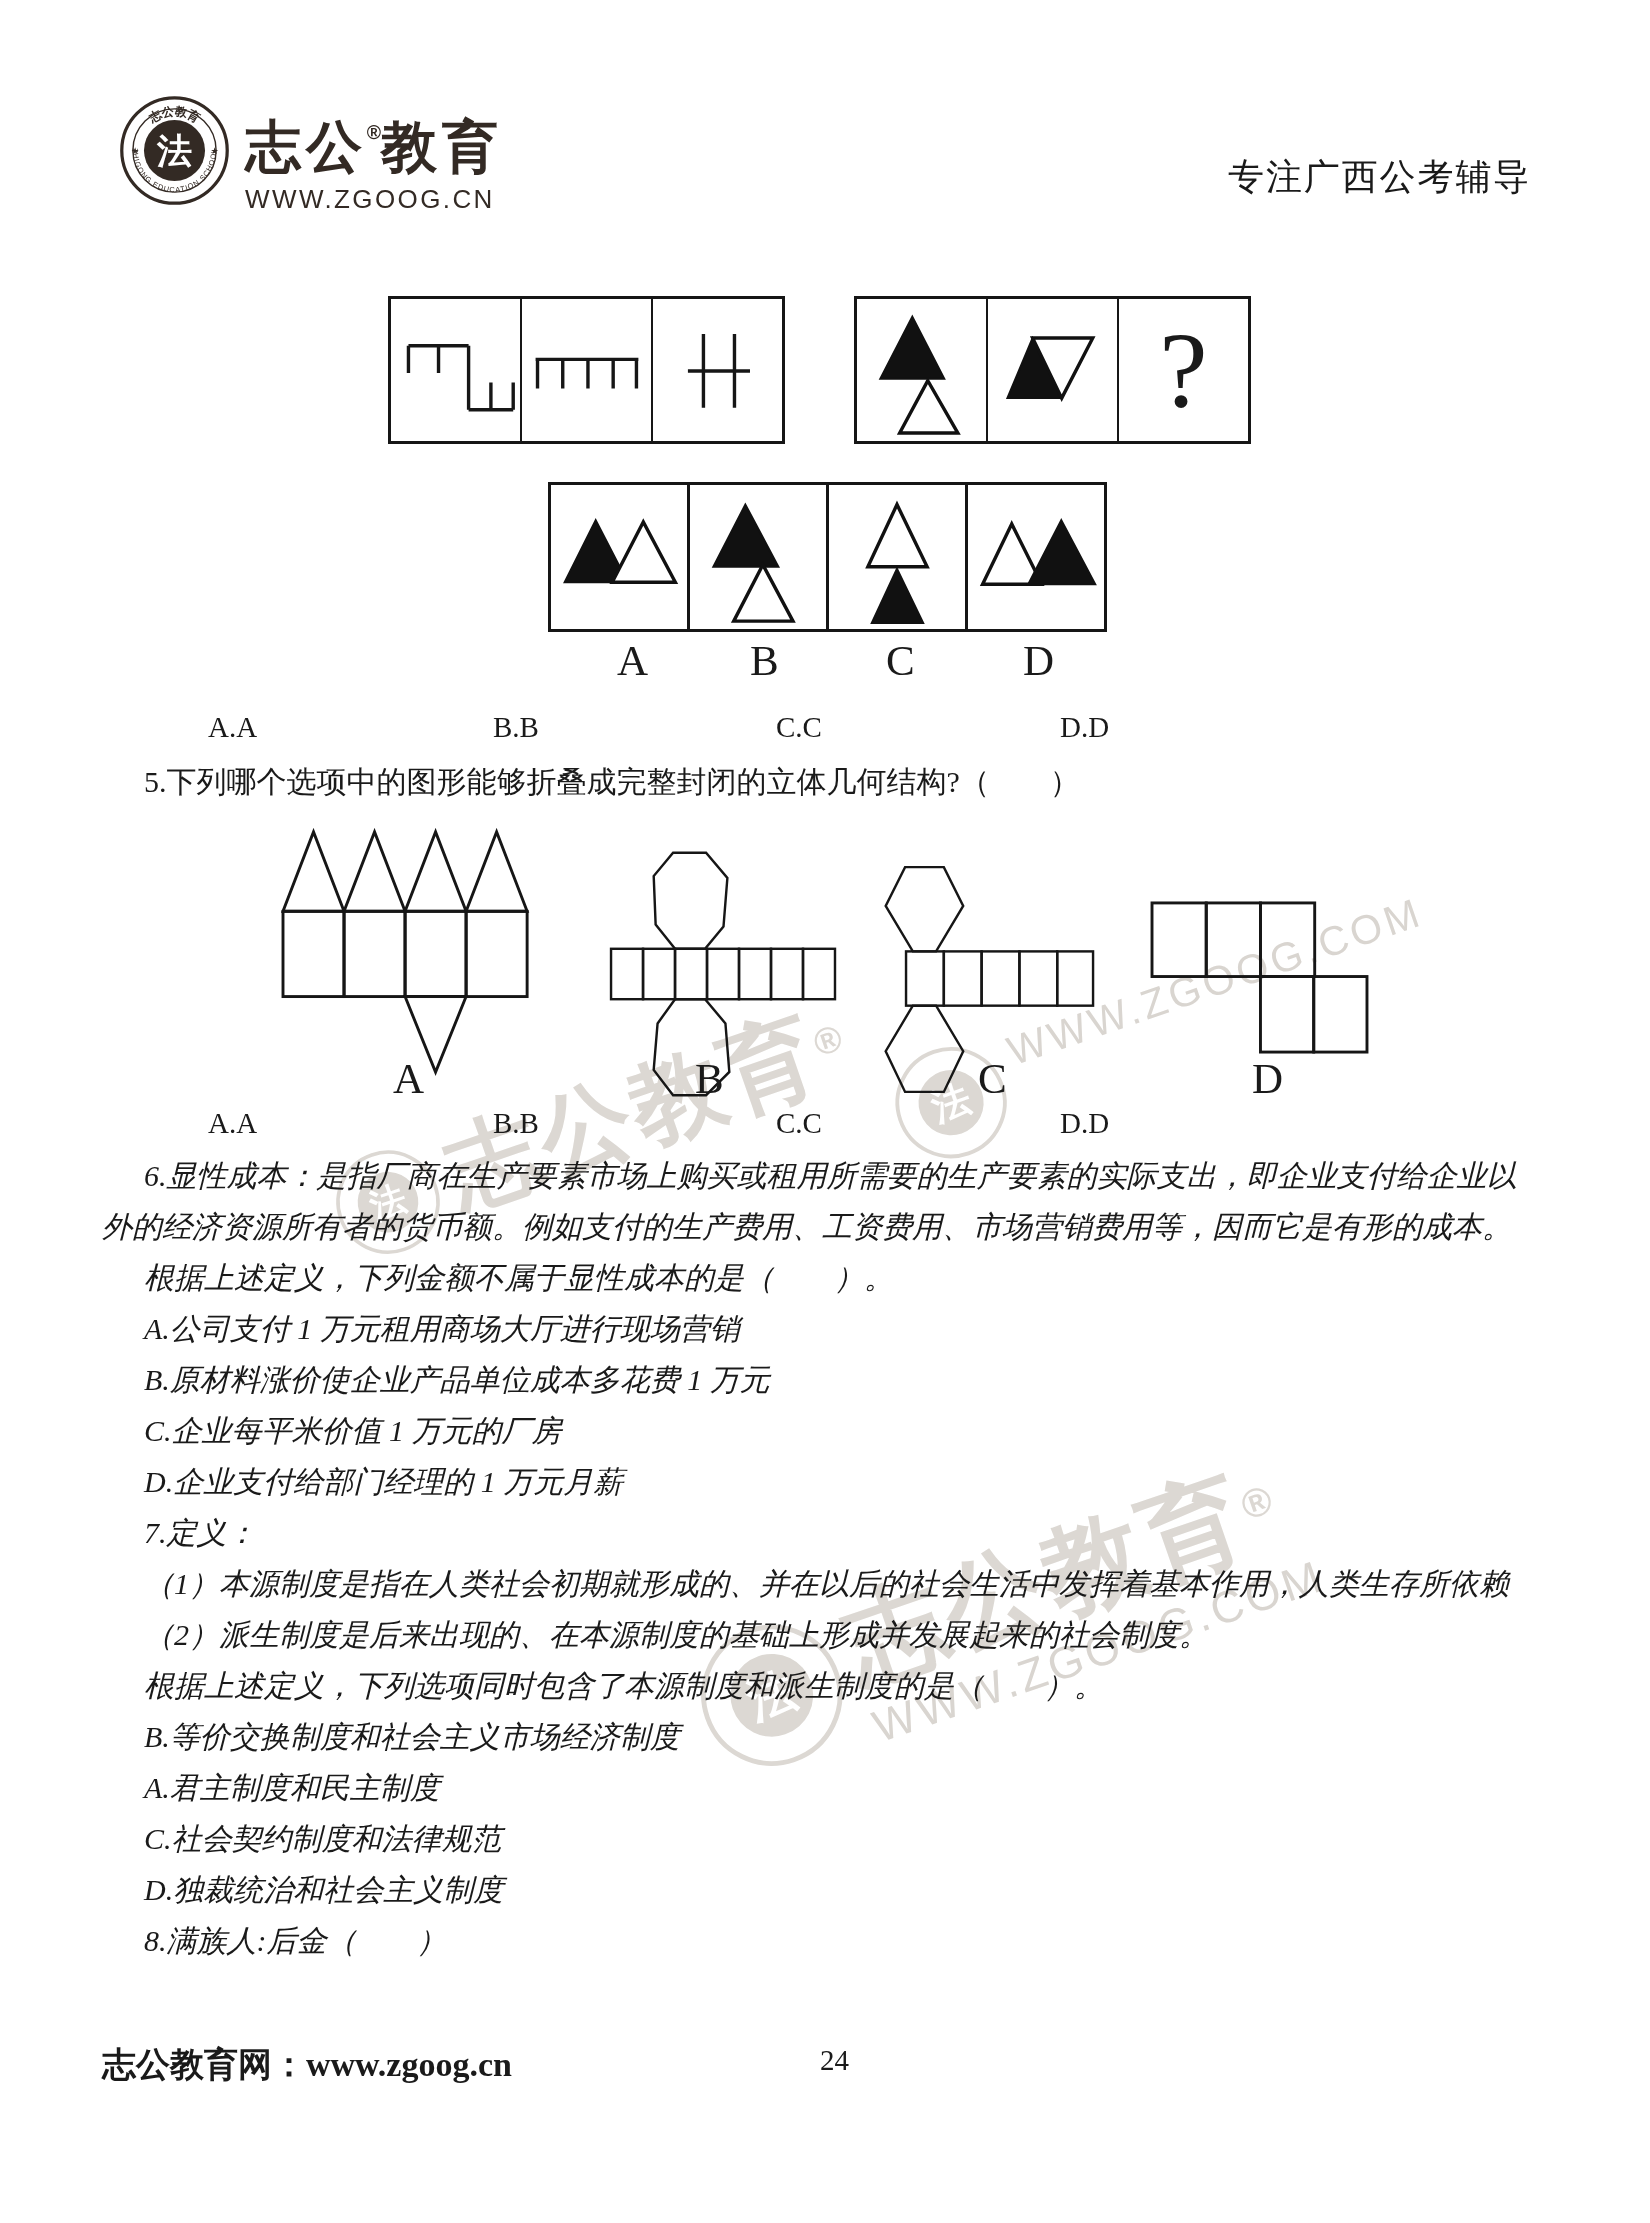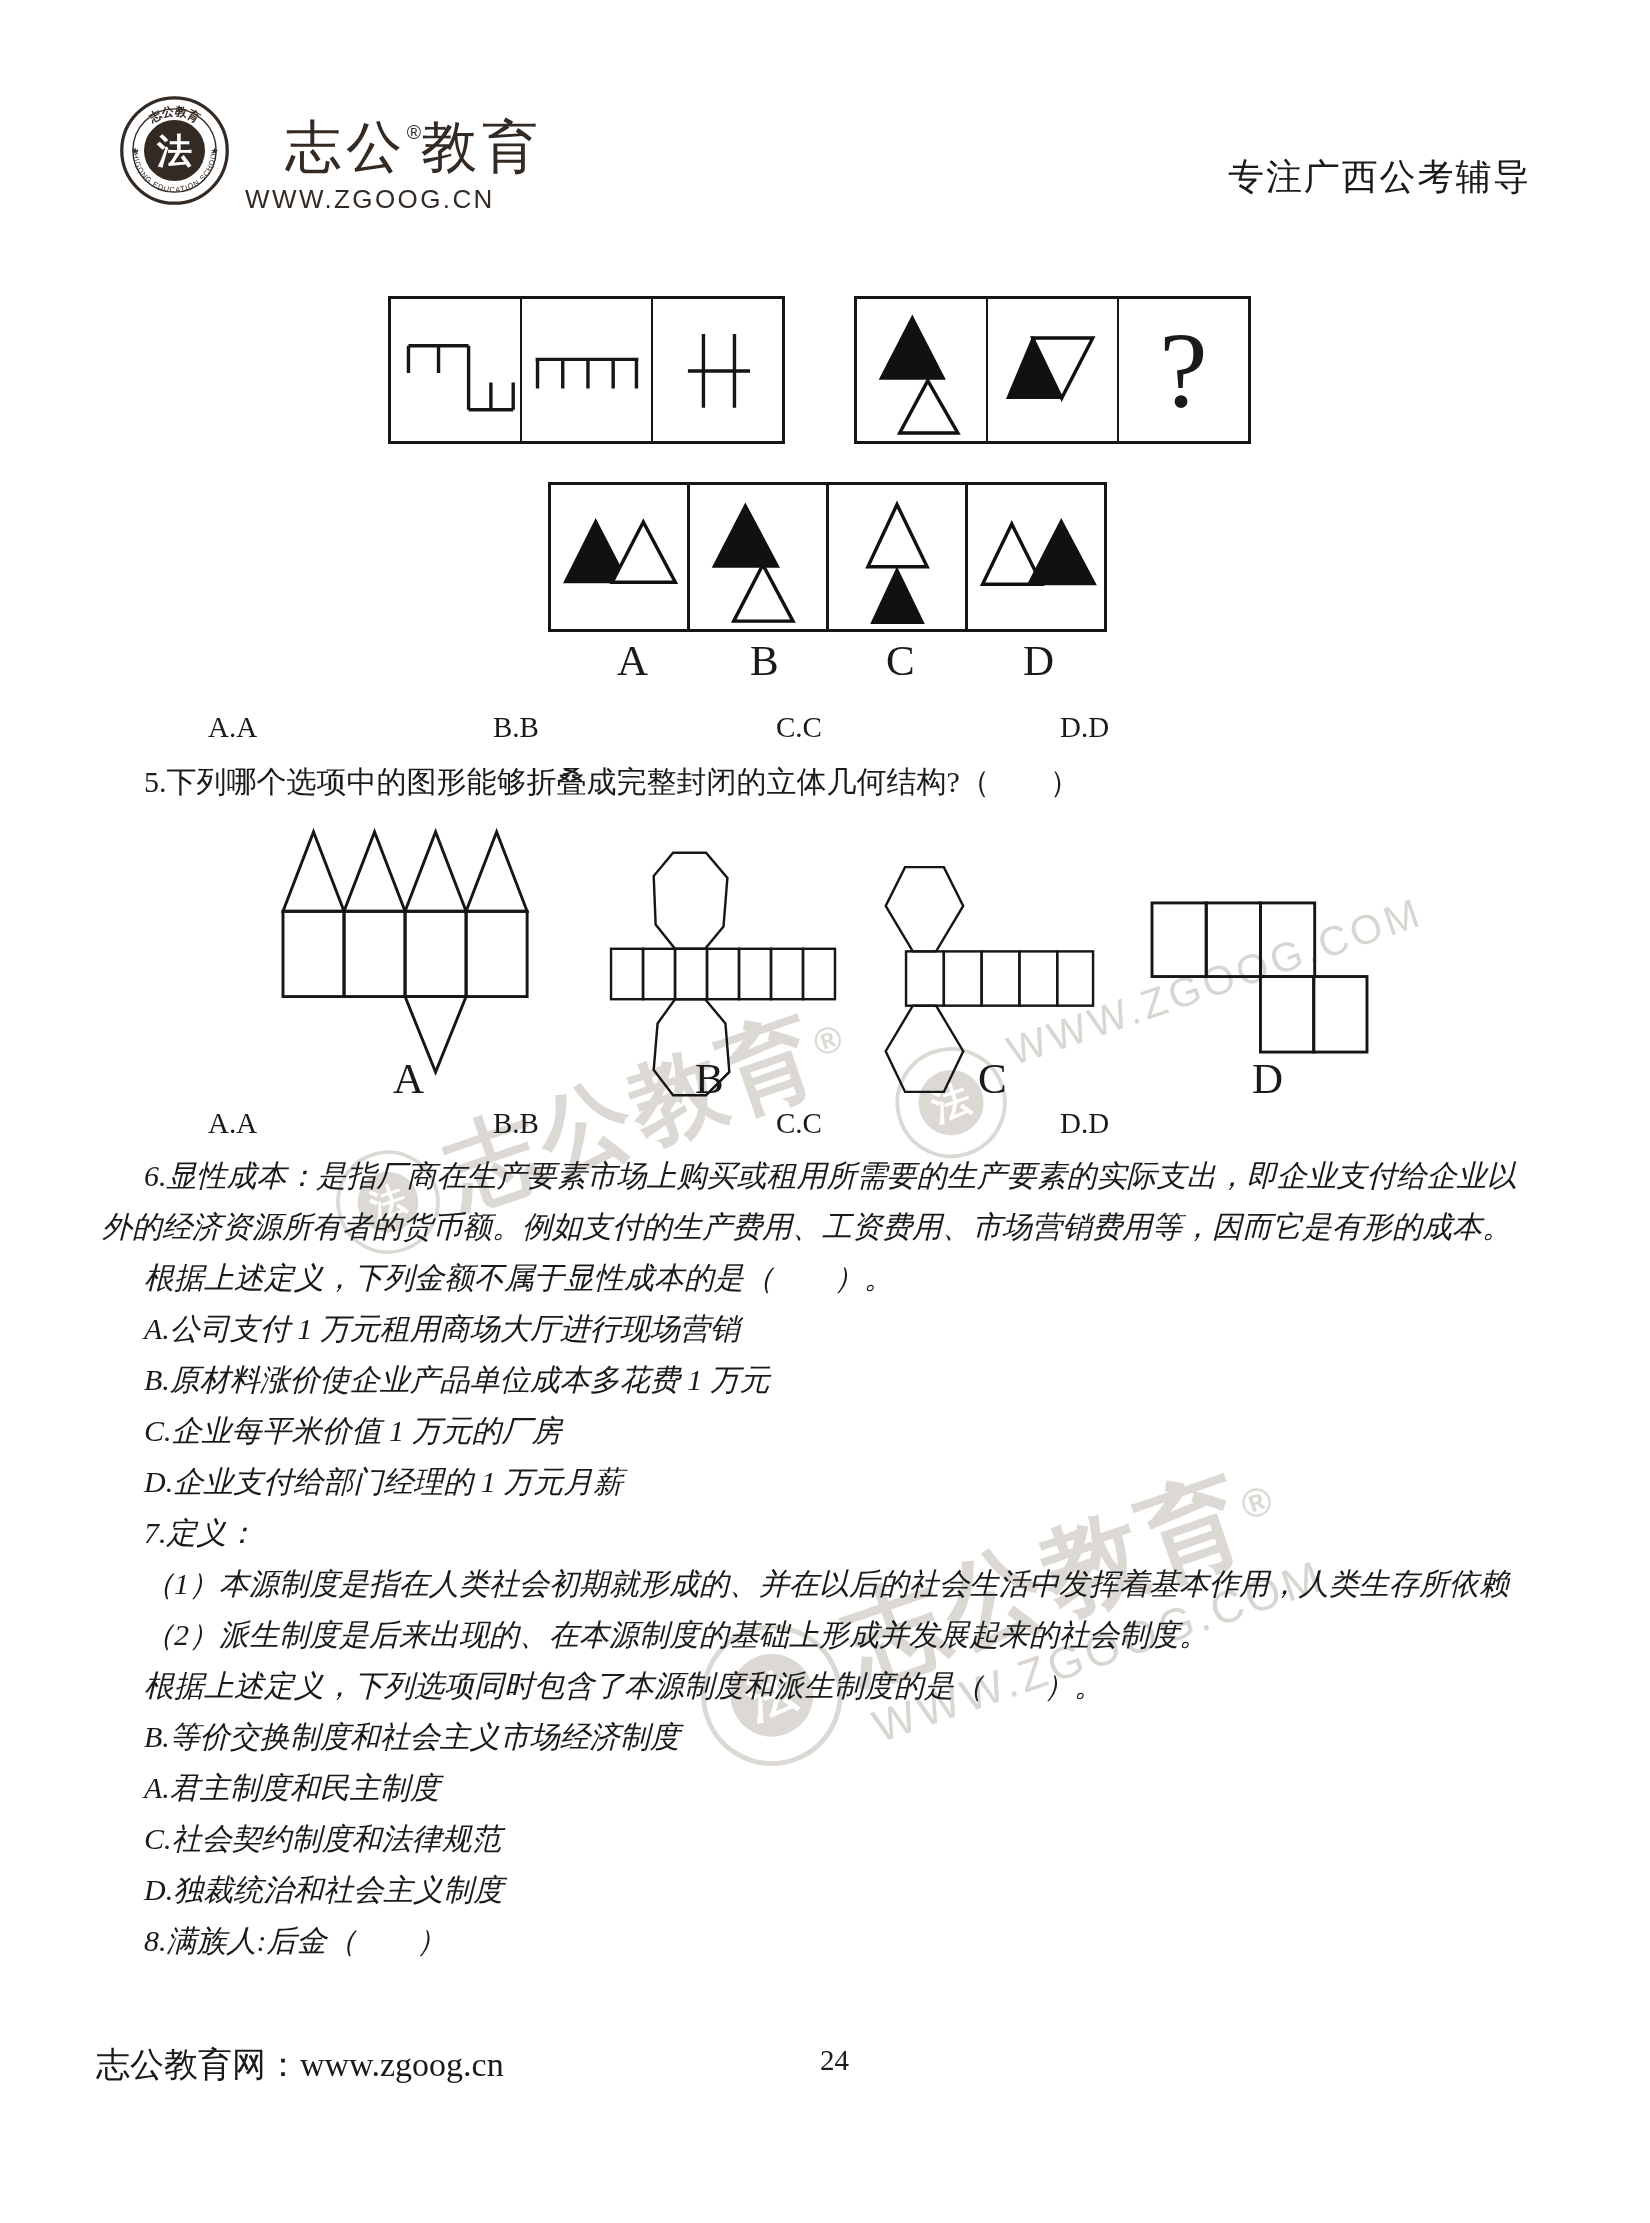--- a/index.html
+++ b/index.html
@@ -7,21 +7,21 @@
     position:relative;
     width:1651px;height:2223px;
     background:#ffffff;
     overflow:hidden;
     font-family:"Liberation Serif","DejaVu Serif",serif;
     color:#1a1a1a;
   }
   
   .logo-seal{position:absolute;left:119px;top:95px;width:111px;height:111px;}
   .brand-block{position:absolute;left:245px;top:103px;color:#332a24;}
-  .brand-line{font-family:"Liberation Sans","DejaVu Sans",sans-serif;font-weight:normal;font-size:56px;letter-spacing:4.9px;line-height:58px;margin-left:40px;}
+  .brand-line{font-family:"Liberation Sans","DejaVu Sans",sans-serif;font-weight:bold;font-size:56px;letter-spacing:4.9px;line-height:58px;}
   .brand-line sup{font-size:19.4px;vertical-align:27px;letter-spacing:0;}
   .brand-url{font-family:"Liberation Sans","DejaVu Sans",sans-serif;font-size:26px;letter-spacing:2.4px;margin-top:7.8px;}
   .tagline{position:absolute;left:1228px;top:153px;font-size:36px;font-weight:normal;letter-spacing:1.9px;}
   
   .stem{position:absolute;left:144px;font-size:30px;white-space:nowrap;}
   .ansrow-item{position:absolute;font-size:29px;white-space:nowrap;}
   .figletter{position:absolute;font-size:43px;}
   
   .fig-box{position:absolute;display:flex;border:3.9px solid #161616;background:#fff;}
   .fig-cell{width:129px;height:142px;position:relative;}
@@ -37,21 +37,21 @@
   .flow .line{height:51px;line-height:51px;white-space:nowrap;font-style:italic;}
   .flow .ind{padding-left:42px;}
   
   .wm{position:absolute;display:flex;align-items:flex-start;gap:13.6px;transform:rotate(-19deg);transform-origin:left top;pointer-events:none;}
   .wm-brand{font-family:"Liberation Sans","DejaVu Sans",sans-serif;font-weight:bold;color:#dcd8d3;letter-spacing:3.9px;line-height:1.05;}
   .wm-brand sup{font-size:40%;vertical-align:60%;}
   .wm-url{font-family:"Liberation Sans","DejaVu Sans",sans-serif;color:#d9d5d0;letter-spacing:3.9px;margin-top:5.8px;}  .wm1 .wm-url{font-size:41px;}
   .wm2 .wm-brand{font-size:93px;}
   .wm3 .wm-brand{font-size:101px;} .wm3 .wm-url{font-size:45px;}
   
-  .footer-site{position:absolute;left:96px;top:2042px;font-size:34px;font-weight:normal;}
+  .footer-site{position:absolute;left:102px;top:2042px;font-size:34px;font-weight:bold;}
   .footer-page{position:absolute;left:820px;top:2044px;font-size:29px;}
 </style>
 </head>
 <body>
 
 <div class="page">
 
   <div class="wm wm2" style="left:320px;top:1169px;">
     <svg width="107" height="107" viewBox="0 0 120 120">
       <circle cx="60" cy="60" r="56" fill="none" stroke="#dcd8d3" stroke-width="4"></circle>

